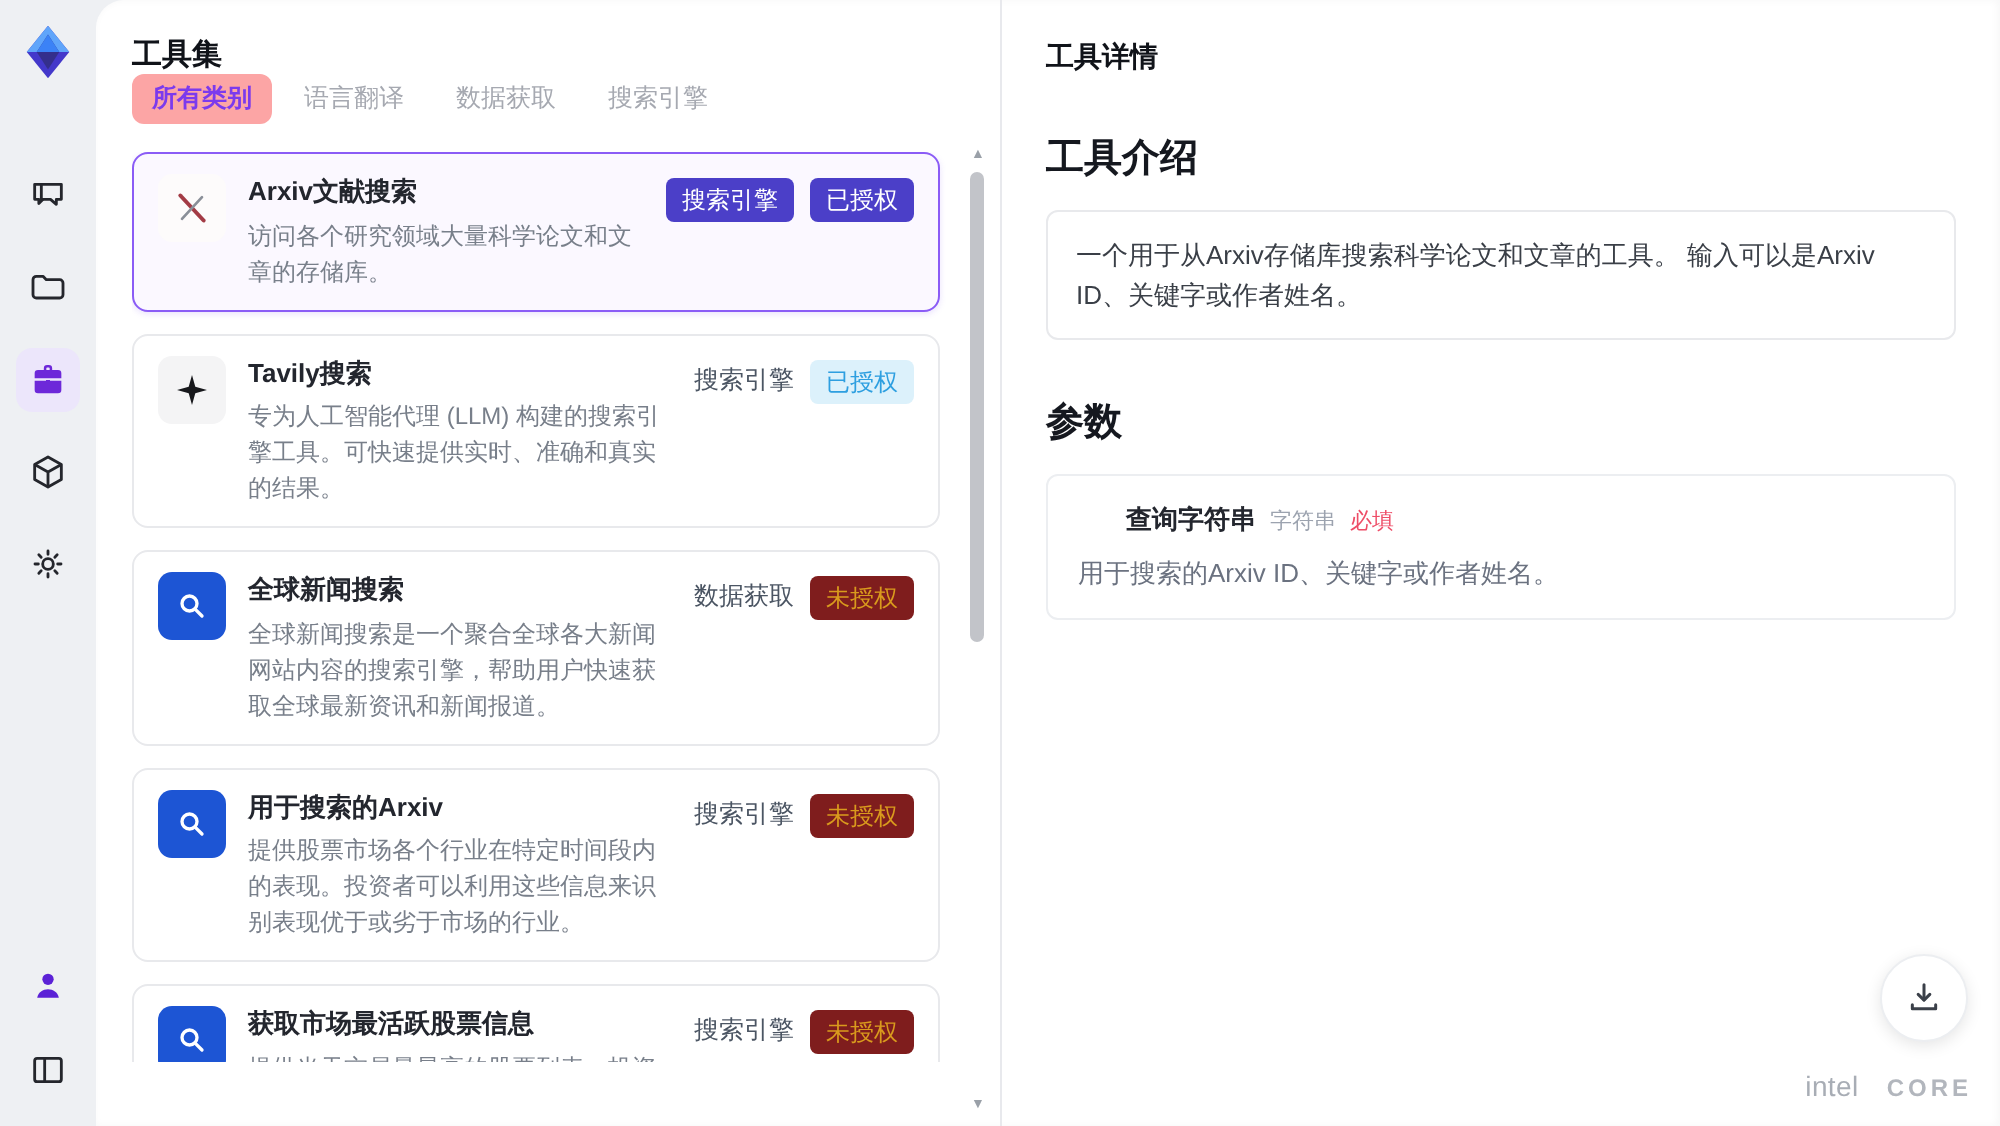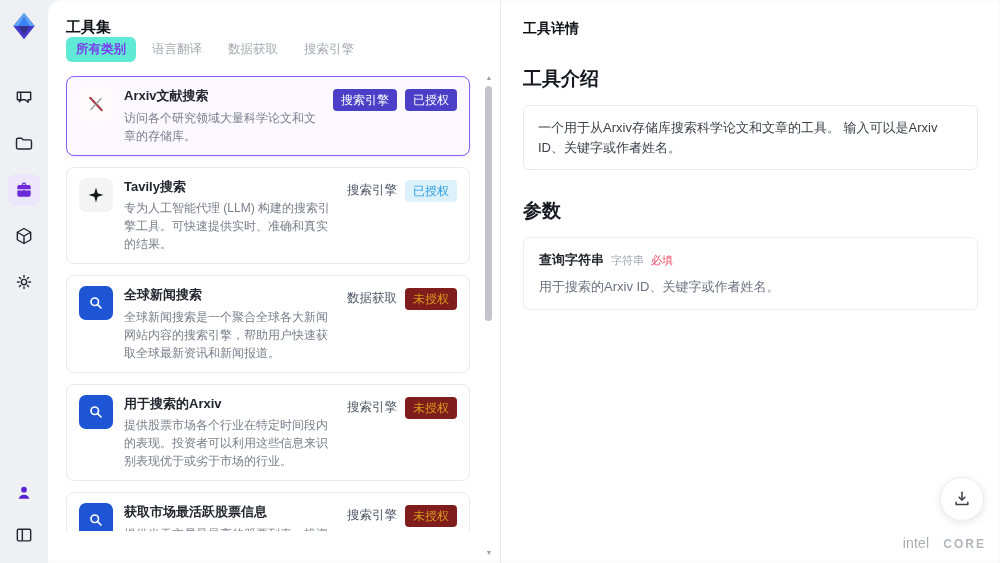--- a/index.html
+++ b/index.html
@@ -15,21 +15,21 @@
   .rail-bottom { margin-top:auto; margin-bottom:12px; display:flex; flex-direction:column; gap:10px; align-items:center; }
 
   
   .main { position:absolute; left:48px; top:0; right:0; bottom:0; background:#ffffff; border-radius:14px 0 0 0; display:flex; box-shadow:-1px 0 4px rgba(0,0,0,.04) inset; }
 
   
   .list-panel { width:452px; position:relative; padding:18px 0 0 18px; }
   .page-title { font-size:15px; font-weight:bold; color:#101319; }
   .tabs { display:flex; gap:6px; margin-bottom:14px; }
   .tab { font-size:12.5px; color:#a6a9b1; padding:4px 10px; border-radius:6px; cursor:pointer; white-space:nowrap; }
-  .tab.active { color:#7c3aed; background:#5eead4; font-weight:bold; }
+  .tab.active { color:#7c3aed; background:#fca5a5; font-weight:bold; }
   .cards { display:flex; flex-direction:column; gap:11px; padding-right:30px; height:455px; overflow:hidden; }
   .card { border:1px solid #e8e9ec; border-radius:8px; background:#fff; padding:10px 12px; display:flex; gap:11px; cursor:pointer; }
   .card.selected { border:1.5px solid #8b5cf6; background:#fbf8ff; box-shadow:0 1px 3px rgba(139,92,246,.18); }
   .tool-icon { width:34px; height:34px; border-radius:7px; flex:0 0 34px; display:flex; align-items:center; justify-content:center; background:#f4f4f5; }
   .tool-icon.arxiv { background:#fdfbfb; }
   .tool-icon.blue { background:#1d55d4; }
   .card-main { flex:1; min-width:0; }
   .tool-name { font-size:13px; font-weight:bold; color:#23262e; line-height:1.35; }
   .tool-desc { font-size:12px; color:#787f8a; margin-top:4px; line-height:1.5; }
   .badges { display:flex; gap:8px; align-items:flex-start; margin-top:2px; flex:0 0 auto; }
@@ -44,21 +44,21 @@
   .vscroll .arrow { color:#9aa0a8; font-size:7px; line-height:8px; text-align:center; width:8px; }
   .vscroll .arrow.down { position:absolute; bottom:0; }
   .vscroll .thumb { position:absolute; top:12px; left:0; width:7px; height:235px; background:#c2c4c9; border-radius:4px; }
 
   
   .detail-panel { flex:1; border-left:1px solid #e8e9ed; padding:20px 22px; position:relative; }
   .detail-title { font-size:14px; font-weight:bold; color:#101319; margin-bottom:6px; }
   .section-h { font-size:19px; font-weight:bold; color:#15181f; margin-bottom:13px;margin-top:28px; }
   .intro-box { border:1px solid #e8e9ec; border-radius:6px; padding:12px 14px; font-size:13px; color:#3a3f47; line-height:1.5; margin-bottom:24px; }
   .param-box { border:1px solid #eceef1; border-radius:6px; padding:13px 15px; }
-  .param-line { display:flex; align-items:baseline; gap:7px; }
+  .param-line { display:flex; align-items:baseline; gap:7px;margin-left:24px; }
   .param-name { font-size:13px; font-weight:bold; color:#23262e; }
   .param-type { font-size:11px; color:#9ca3af; }
   .param-required { font-size:11px; color:#ee4d67; }
   .param-desc { margin-top:9px; font-size:13px; color:#6b7280; }
 
   
   .fab { position:absolute; right:16px; bottom:42px; width:44px; height:44px; border-radius:50%; background:#fff; border:1px solid #eceef1; box-shadow:0 2px 8px rgba(0,0,0,.10); display:flex; align-items:center; justify-content:center; cursor:pointer; }
   .brand { position:absolute; right:14px; bottom:12px; color:#a8adb5; font-size:14px; letter-spacing:.2px; display:flex; align-items:baseline; gap:14px; }
   .brand .b2 { font-size:12px; letter-spacing:2px; font-weight:bold; color:#b2b6bd; }
 

